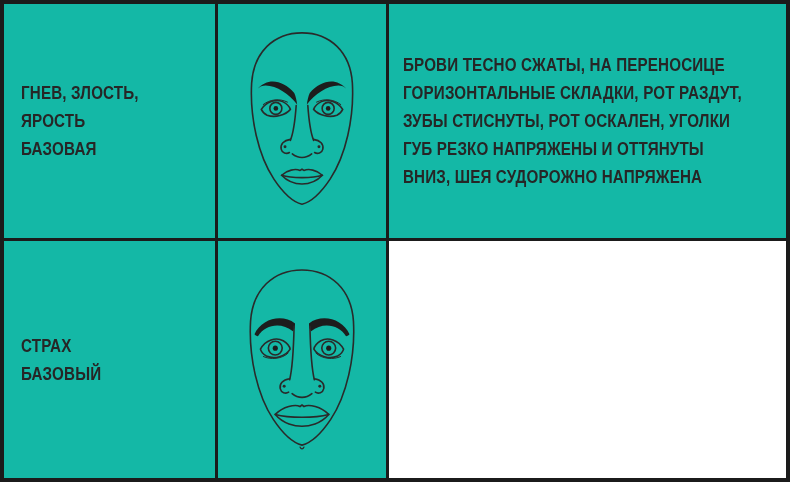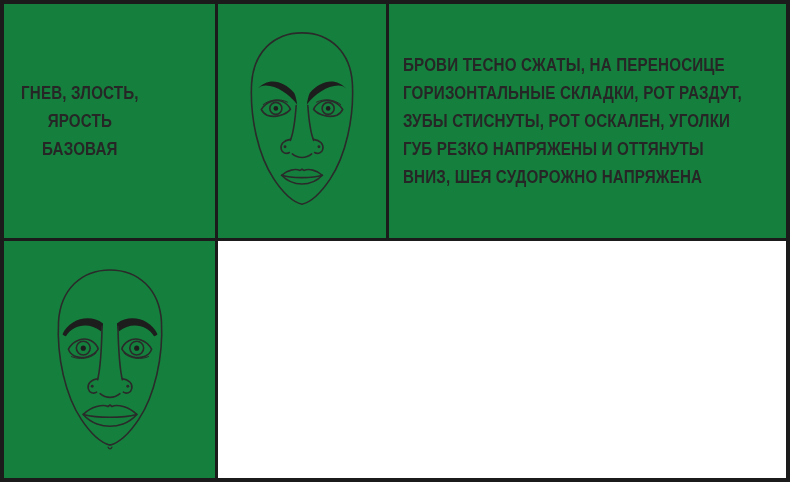--- a/index.html
+++ b/index.html
@@ -22,25 +22,25 @@
     height: 482px;
     box-sizing: border-box;
     border: 4px solid #1b1b1b;
     background: #ffffff;
   }
   .cell {
     box-sizing: border-box;
     display: flex;
     align-items: center;
     overflow: hidden;
-    background: #15803d;
+    background: #14b8a6;
   }
   .cell.col-1, .cell.col-2 { border-right: 3px solid #1b1b1b; }
   .cell.row-1 { border-bottom: 3px solid #1b1b1b; }
-  .label-cell { padding-left: 17px; text-align: center; }
+  .label-cell { padding-left: 17px; }
   .face-cell { justify-content: center; }
   .desc-cell { padding-left: 14px; padding-right: 6px; }
   .cell-text {
     font-weight: 700;
     font-size: 18.5px;
     line-height: 28px;
     color: #262626;
     letter-spacing: 0.2px;
     white-space: pre;
     transform: scaleX(0.82);
@@ -96,20 +96,24 @@
     </div>
 
     <div class="cell row-1 desc-cell">
       <div class="cell-text">БРОВИ ТЕСНО СЖАТЫ, НА ПЕРЕНОСИЦЕ
 ГОРИЗОНТАЛЬНЫЕ СКЛАДКИ, РОТ РАЗДУТ,
 ЗУБЫ СТИСНУТЫ, РОТ ОСКАЛЕН, УГОЛКИ
 ГУБ РЕЗКО НАПРЯЖЕНЫ И ОТТЯНУТЫ
 ВНИЗ, ШЕЯ СУДОРОЖНО НАПРЯЖЕНА</div>
     </div>
 
+    <div class="cell col-1 label-cell">
+      <div class="cell-text">СТРАХ
+БАЗОВЫЙ</div>
+    </div>
 
     <div class="cell col-2 face-cell">
       <svg class="face-svg" width="130" height="190" viewBox="0 0 130 192" fill="none" stroke="#2a2a2a" stroke-width="1.6" stroke-linecap="round">
 
         <path d="M65,5 C94,5 115,25 117,57 C119,93 110,132 94,156 C84,171 73,180 65,182 C57,180 46,171 36,156 C20,132 11,93 13,57 C15,25 36,5 65,5 Z"></path>
 
         <path d="M63,184 C64,186.5 66,186.5 67,184" stroke-width="1.2"></path>
 
         <path d="M17,70 C24,54 45,49 58,59 C58,62 57.3,65 55.8,67 C44,57.5 28,60 20.5,72 C19,71.6 17.8,71 17,70 Z" fill="#1d1d1d" stroke="none"></path>
         <path d="M113,70 C106,54 85,49 72,59 C72,62 72.7,65 74.2,67 C86,57.5 102,60 109.5,72 C111,71.6 112.2,71 113,70 Z" fill="#1d1d1d" stroke="none"></path>

